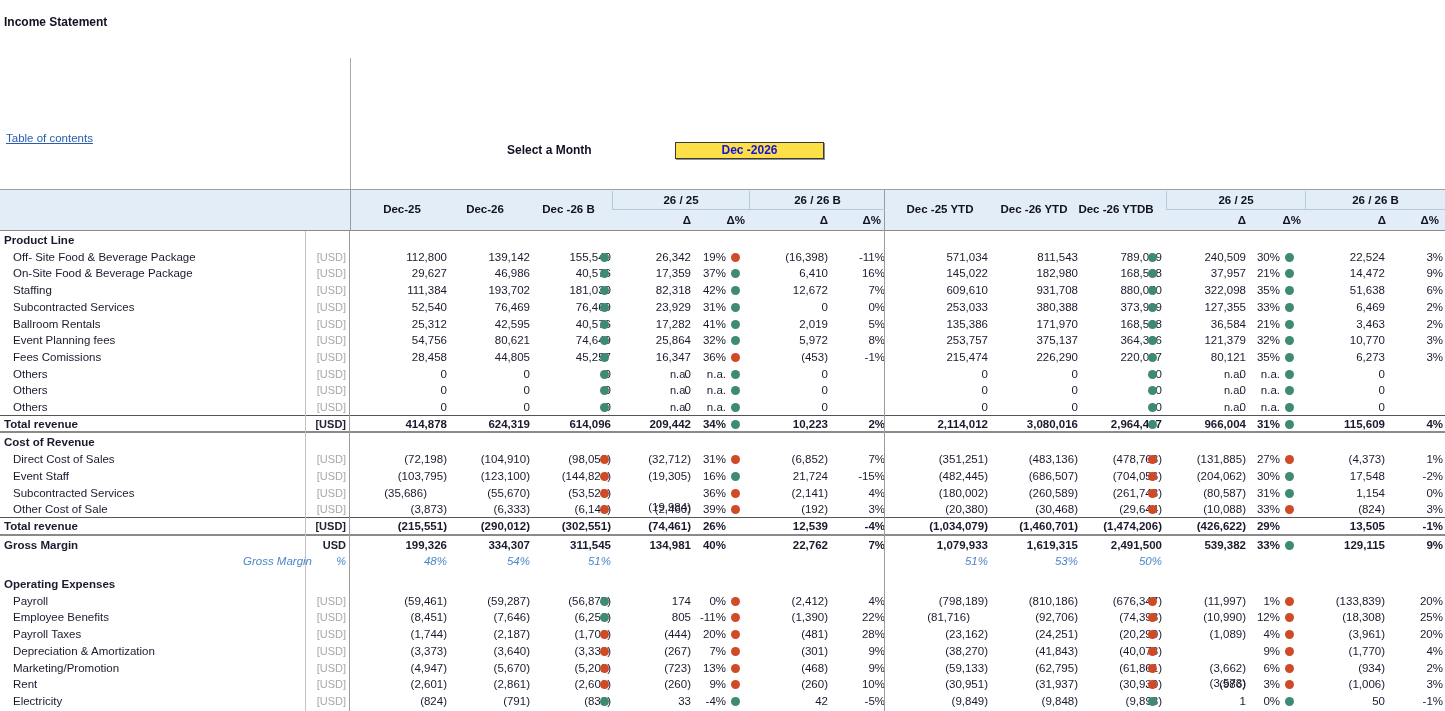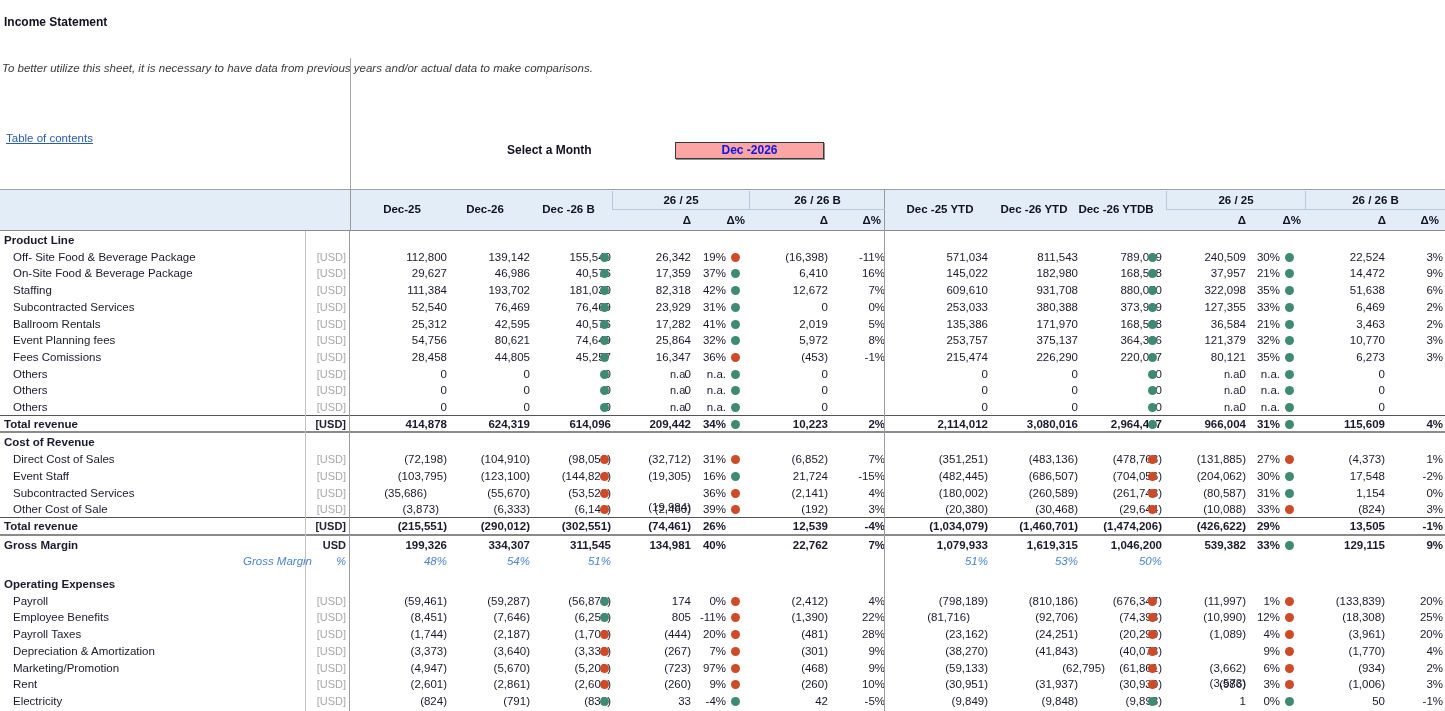--- a/index.html
+++ b/index.html
@@ -69,21 +69,21 @@
   
   .sel-label {
     position: absolute; left: 507px; top: 143px;
     font-size: 12px; font-weight: bold;
     color: #111122;
     white-space: nowrap;
   }
   .month-box {
     position: absolute; left: 675px; top: 142px;
     width: 149px; height: 17px;
-    background: #fca5a5;
+    background: #fde047;
     border: 1px solid #3a3a3a;
     box-shadow: 1px 1px 0 #909090;
     text-align: center;
     line-height: 15px;
     font-size: 12px; font-weight: bold;
     color: #1414e0;
     cursor: pointer;
   }
 
   
@@ -192,21 +192,20 @@
     position: absolute; left: 0; width: 1445px; height: 2px;
     background: #8a8a8a;
   }
 </style>
 </head>
 <body>
 
 <div id="page">
 
 
-  <div class="note">To better utilize this sheet, it is necessary to have data from previous years and/or actual data to make comparisons.</div>
   <div class="toc-link">Table of contents</div>
   <div class="vsep"></div>
 
   <div class="sel-label">Select a Month</div>
   <div class="month-box">Dec -2026</div>
 
   <div class="hdr"></div>
   <div class="hdr-title">Income Statement</div>
 
   <div class="hdr-sep-strong" style="left:350px;"></div>
@@ -546,21 +545,21 @@
         <div class="num" style="left: 1300px; width: 85px;">1,154</div>
         <div class="num" style="left: 1387px; width: 56px;">0%</div>
         <div class="dot r" style="left: 600px;"></div>
         <div class="dot r" style="left: 731px;"></div>
         <div class="dot r" style="left: 1148px;"></div>
         <div class="dot g" style="left: 1285px;"></div>
       </div>
       <div class="row" style="top: 501.2px;">
         <div class="lbl indent">Other Cost of Sale</div>
         <div class="unit">[USD]</div>
-        <div class="num" style="left: 349px; width: 90px;">(3,873)</div>
+        <div class="num" style="left: 357px; width: 90px;">(3,873)</div>
         <div class="num" style="left: 440px; width: 90px;">(6,333)</div>
         <div class="num" style="left: 519px; width: 92px;">(6,141)</div>
         <div class="num" style="left: 612px; width: 79px;">(2,460)</div>
         <div class="num" style="left: 676px; width: 50px;">39%</div>
         <div class="num" style="left: 745px; width: 83px;">(192)</div>
         <div class="num" style="left: 828px; width: 57px;">3%</div>
         <div class="num" style="left: 890px; width: 98px;">(20,380)</div>
         <div class="num" style="left: 978px; width: 100px;">(30,468)</div>
         <div class="num" style="left: 1058px; width: 104px;">(29,644)</div>
         <div class="num" style="left: 1166px; width: 80px;">(10,088)</div>
@@ -597,21 +596,21 @@
         <div class="unit dark">USD</div>
         <div class="num bold" style="left: 357px; width: 90px;">199,326</div>
         <div class="num bold" style="left: 440px; width: 90px;">334,307</div>
         <div class="num bold" style="left: 519px; width: 92px;">311,545</div>
         <div class="num bold" style="left: 612px; width: 79px;">134,981</div>
         <div class="num bold" style="left: 676px; width: 50px;">40%</div>
         <div class="num bold" style="left: 745px; width: 83px;">22,762</div>
         <div class="num bold" style="left: 828px; width: 57px;">7%</div>
         <div class="num bold" style="left: 890px; width: 98px;">1,079,933</div>
         <div class="num bold" style="left: 978px; width: 100px;">1,619,315</div>
-        <div class="num bold" style="left: 1058px; width: 104px;">1,046,200</div>
+        <div class="num bold" style="left: 1058px; width: 104px;">2,491,500</div>
         <div class="num bold" style="left: 1166px; width: 80px;">539,382</div>
         <div class="num bold" style="left: 1230px; width: 50px;">33%</div>
         <div class="num bold" style="left: 1300px; width: 85px;">129,115</div>
         <div class="num bold" style="left: 1387px; width: 56px;">9%</div>
         <div class="dot g" style="left: 1285px;"></div>
       </div>
       <div class="row" style="top: 553.3px;">
         <div class="lbl" style="left: auto; right: 1133px; text-align: right; color: rgb(74, 134, 200); font-style: italic;">Gross Margin</div>
         <div class="unit blue">%</div>
         <div class="num blue" style="left: 357px; width: 90px;">48%</div>
@@ -712,25 +711,25 @@
         <div class="dot r" style="left: 1148px;"></div>
         <div class="dot r" style="left: 1285px;"></div>
       </div>
       <div class="row" style="top: 659.5px;">
         <div class="lbl indent">Marketing/Promotion</div>
         <div class="unit">[USD]</div>
         <div class="num" style="left: 357px; width: 90px;">(4,947)</div>
         <div class="num" style="left: 440px; width: 90px;">(5,670)</div>
         <div class="num" style="left: 519px; width: 92px;">(5,202)</div>
         <div class="num" style="left: 612px; width: 79px;">(723)</div>
-        <div class="num" style="left: 676px; width: 50px;">97%</div>
+        <div class="num" style="left: 676px; width: 50px;">13%</div>
         <div class="num" style="left: 745px; width: 83px;">(468)</div>
         <div class="num" style="left: 828px; width: 57px;">9%</div>
         <div class="num" style="left: 890px; width: 98px;">(59,133)</div>
-        <div class="num" style="left: 978px; width: 100px; margin-left: 27px;">(62,795)</div>
+        <div class="num" style="left: 978px; width: 100px;">(62,795)</div>
         <div class="num" style="left: 1058px; width: 104px;">(61,861)</div>
         <div class="num" style="left: 1166px; width: 80px;">(3,662)</div>
         <div class="num" style="left: 1230px; width: 50px;">6%</div>
         <div class="num" style="left: 1300px; width: 85px;">(934)</div>
         <div class="num" style="left: 1387px; width: 56px;">2%</div>
         <div class="dot r" style="left: 600px;"></div>
         <div class="dot r" style="left: 731px;"></div>
         <div class="dot r" style="left: 1148px;"></div>
         <div class="dot r" style="left: 1285px;"></div>
       </div>

